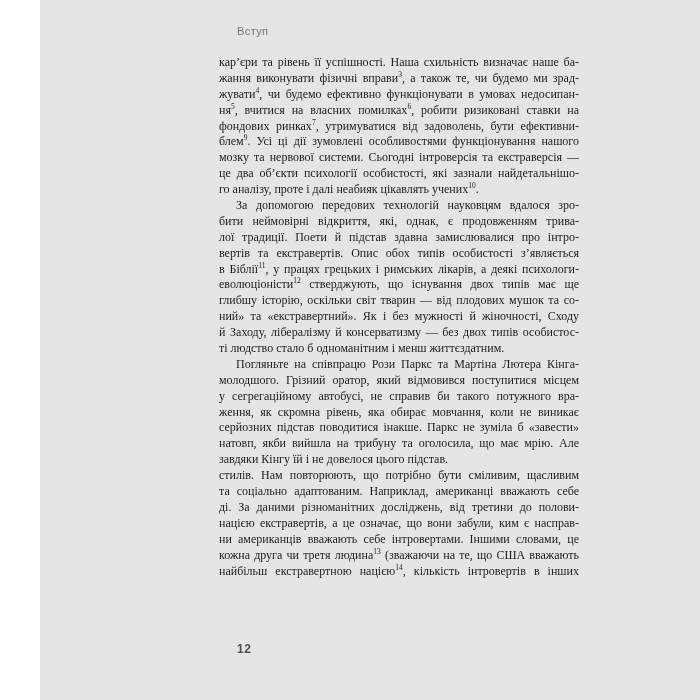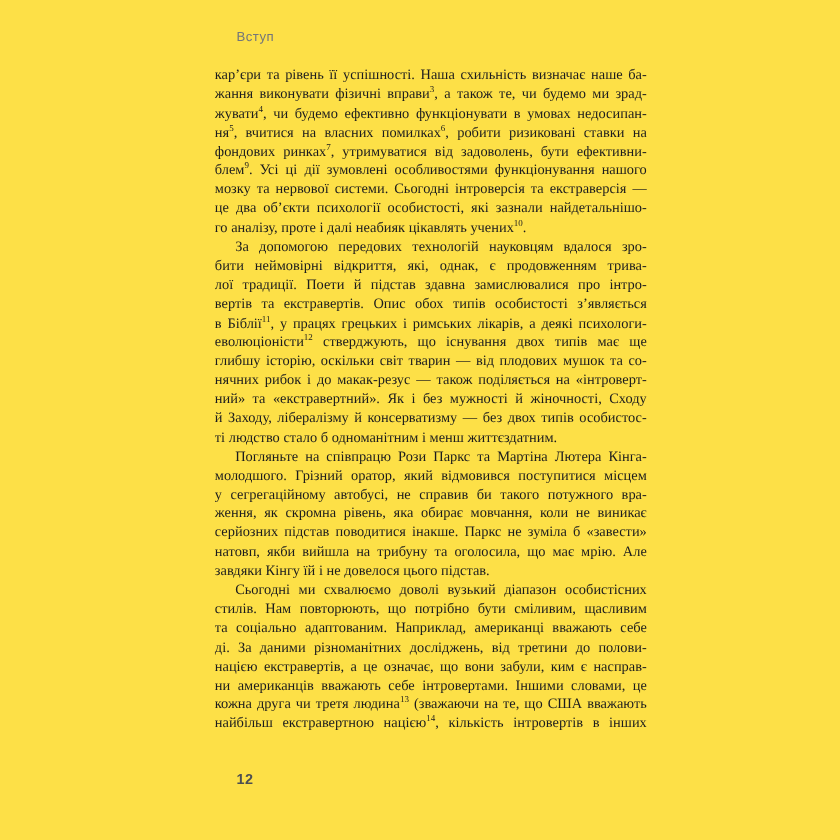--- a/index.html
+++ b/index.html
@@ -10,21 +10,22 @@
   body {
     width: 700px;
     height: 700px;
     position: relative;
     overflow: hidden;
     font-family: "Liberation Serif", serif;
   }
   .book-page {
     position: absolute;
     inset: 0;
-    background: #fde047;
+    background: #e5e5e5;
+    margin-left: 40px;
   }
   .running-header {
     position: absolute;
     left: 197px;
     top: 25px;
     font-family: "Liberation Sans", sans-serif;
     font-size: 11px;
     color: #73767a;
     letter-spacing: 0.4px;
   }
@@ -87,36 +88,34 @@
         <div class="line last">го аналізу, проте і далі неабияк цікавлять учених<sup class="fnref">10</sup>.</div>
       </div>
       <div class="paragraph">
         <div class="line first-indent">За допомогою передових технологій науковцям вдалося зро-</div>
         <div class="line">бити неймовірні відкриття, які, однак, є продовженням трива-</div>
         <div class="line">лої традиції. Поети й підстав здавна замислювалися про інтро-</div>
         <div class="line">вертів та екстравертів. Опис обох типів особистості з’являється</div>
         <div class="line">в Біблії<sup class="fnref">11</sup>, у працях грецьких і римських лікарів, а деякі психологи-</div>
         <div class="line">еволюціоністи<sup class="fnref">12</sup> стверджують, що існування двох типів має ще</div>
         <div class="line">глибшу історію, оскільки світ тварин — від плодових мушок та со-</div>
-        <div class="line">нячних рибок і до макак-резус — також поділяється на «інтроверт-</div>
         <div class="line">ний» та «екстравертний». Як і без мужності й жіночності, Сходу</div>
         <div class="line">й Заходу, лібералізму й консерватизму — без двох типів особистос-</div>
         <div class="line last">ті людство стало б одноманітним і менш життєздатним.</div>
       </div>
       <div class="paragraph">
         <div class="line first-indent">Погляньте на співпрацю Рози Паркс та Мартіна Лютера Кінга-</div>
         <div class="line">молодшого. Грізний оратор, який відмовився поступитися місцем</div>
         <div class="line">у сегрегаційному автобусі, не справив би такого потужного вра-</div>
         <div class="line">ження, як скромна рівень, яка обирає мовчання, коли не виникає</div>
         <div class="line">серйозних підстав поводитися інакше. Паркс не зуміла б «завести»</div>
         <div class="line">натовп, якби вийшла на трибуну та оголосила, що має мрію. Але</div>
         <div class="line last">завдяки Кінгу їй і не довелося цього підстав.</div>
       </div>
       <div class="paragraph">
-        <div class="line first-indent">Сьогодні ми схвалюємо доволі вузький діапазон особистісних</div>
         <div class="line">стилів. Нам повторюють, що потрібно бути сміливим, щасливим</div>
         <div class="line">та соціально адаптованим. Наприклад, американці вважають себе</div>
         <div class="line">ді. За даними різноманітних досліджень, від третини до полови-</div>
         <div class="line">нацією екстравертів, а це означає, що вони забули, ким є насправ-</div>
         <div class="line">ни американців вважають себе інтровертами. Іншими словами, це</div>
         <div class="line">кожна друга чи третя людина<sup class="fnref">13</sup> (зважаючи на те, що США вважають</div>
         <div class="line">найбільш екстравертною нацією<sup class="fnref">14</sup>, кількість інтровертів в інших</div>
       </div>
     </div>
 

